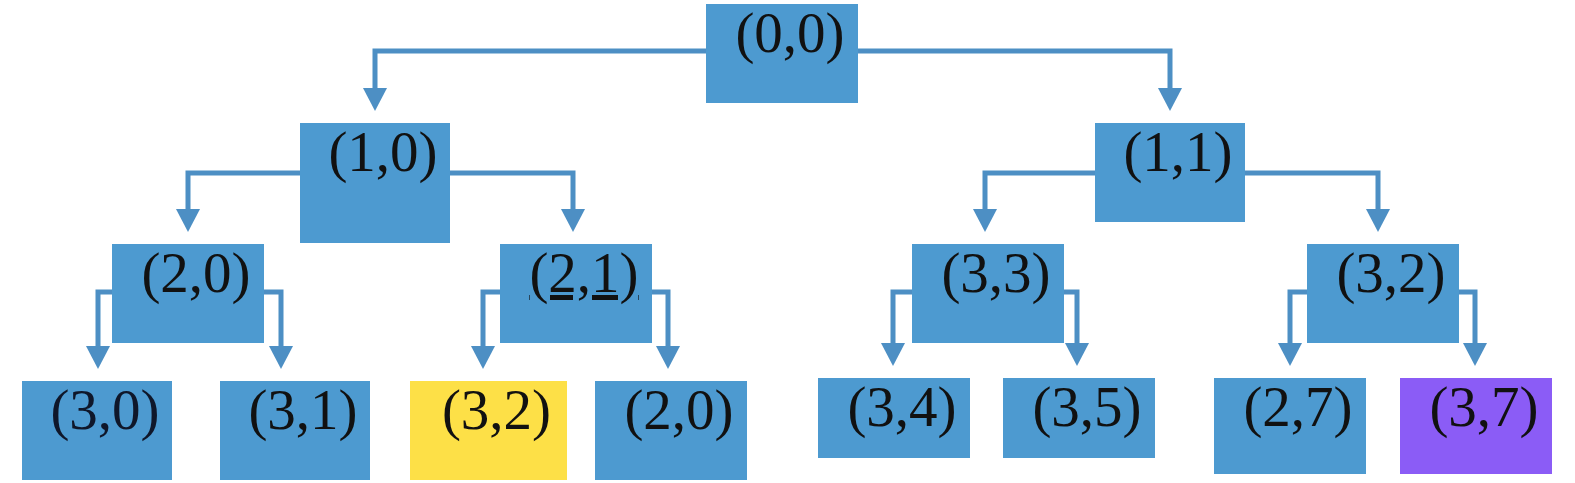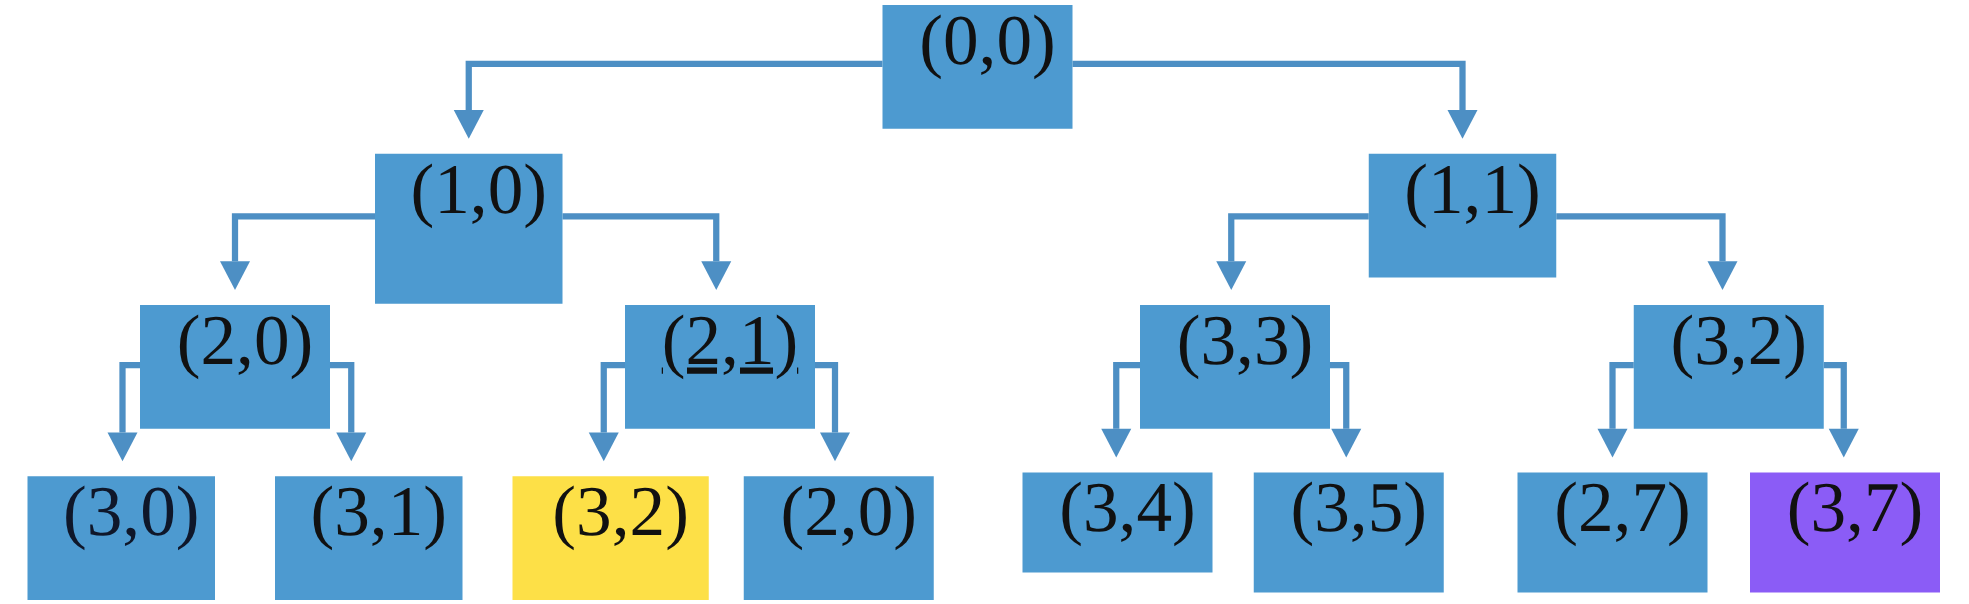--- a/index.html
+++ b/index.html
@@ -135,21 +135,21 @@
       </div>
       <div class="node" style="left: 410px; top: 381px; width: 157px; height: 99px; background: #fde047; color: rgb(17, 17, 17);">
         <span>(3,2)</span>
       </div>
       <div class="node" style="left: 595px; top: 381px; width: 152px; height: 99px; background: rgb(77, 154, 208); color: rgb(17, 17, 17);">
         <span>(2,0)</span>
       </div>
       <div class="node" style="left: 818px; top: 378px; width: 152px; height: 80px; background: rgb(77, 154, 208); color: rgb(17, 17, 17);">
         <span>(3,4)</span>
       </div>
-      <div class="node" style="left: 1003px; top: 378px; width: 152px; height: 96px; background: rgb(77, 154, 208); color: rgb(17, 17, 17);">
+      <div class="node" style="left: 1003px; top: 378px; width: 152px; height: 80px; background: rgb(77, 154, 208); color: rgb(17, 17, 17);">
         <span>(3,5)</span>
       </div>
       <div class="node" style="left: 1214px; top: 378px; width: 152px; height: 96px; background: rgb(77, 154, 208); color: rgb(17, 17, 17);">
         <span>(2,7)</span>
       </div>
       <div class="node" style="left: 1400px; top: 378px; width: 152px; height: 96px; background: #8b5cf6; color: rgb(17, 17, 17);">
         <span>(3,7)</span>
       </div>
     </div>
 

